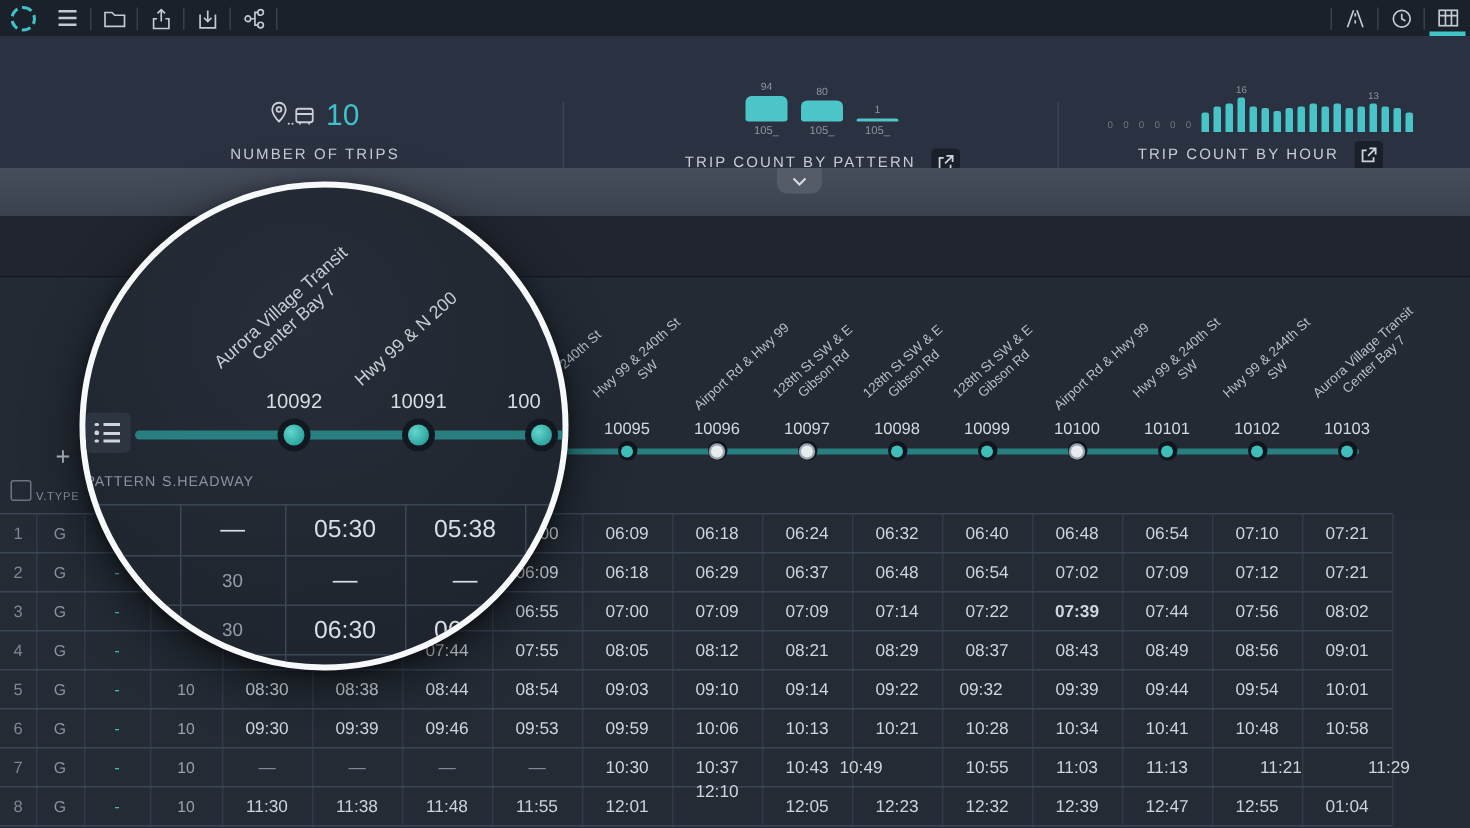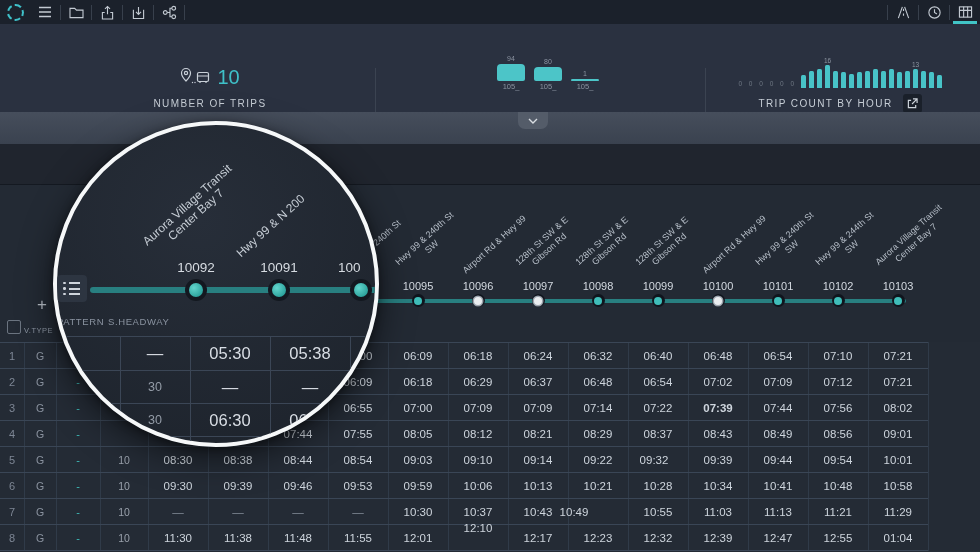--- a/index.html
+++ b/index.html
@@ -211,20 +211,29 @@
             <div class="pbar-top">80</div>
             <div class="pbar" style="height: 14px;"></div>
             <div class="pbar-bot">105_</div>
           </div>
           <div class="pbar-wrap">
             <div class="pbar-top">1</div>
             <div class="pbar" style="height: 2px;"></div>
             <div class="pbar-bot">105_</div>
           </div>
         </div>
+      <div class="label-row">
+        <span class="stat-label" style="margin-top:0;">TRIP COUNT BY PATTERN</span>
+        <span class="expand-btn">
+          <svg width="11" height="11" viewBox="0 0 12 12" stroke="currentColor" stroke-width="1.3" fill="none">
+              <path d="M4.5 2.5H1.5v8h8v-3"></path>
+              <path d="M6.5 1h4.5v4.5M11 1 5.5 6.5"></path>
+            </svg>
+        </span>
+      </div>
     </div>
     <div class="stat-div" style="left:705px;"></div>
 
     <div class="stat-hour">
       <div class="hrow">
         <span class="hzeros">0 0 0 0 0 0</span>
         <div class="hbars">
             <div class="hbar-wrap">
               <div class="hbar" style="height: 13px;"></div>
             </div>
@@ -535,33 +544,33 @@
       <div class="cell dim" style="left: 208px; width: 60px; top: 157px;">—</div>
       <div class="cell dim" style="left: 268px; width: 60px; top: 157px;">—</div>
       <div class="cell dim" style="left: 328px; width: 60px; top: 157px;">—</div>
       <div class="cell " style="left: 388px; width: 60px; top: 157px;">10:30</div>
       <div class="cell " style="left: 448px; width: 60px; top: 157px;">10:37</div>
       <div class="cell " style="left: 508px; width: 60px; top: 157px;">10:43</div>
       <div class="cell " style="left: 544px; width: 60px; top: 157px;">10:49</div>
       <div class="cell " style="left: 628px; width: 60px; top: 157px;">10:55</div>
       <div class="cell " style="left: 688px; width: 60px; top: 157px;">11:03</div>
       <div class="cell " style="left: 748px; width: 60px; top: 157px;">11:13</div>
-      <div class="cell " style="left: 808px; width: 60px; top: 157px;">11:21</div>
-      <div class="cell " style="left: 868px; width: 60px; top: 157px;">11:29</div>
+      <div class="cell " style="left: 808px; width: 60px; top: 157px; padding-left: 16px;">11:21</div>
+      <div class="cell " style="left: 868px; width: 60px; top: 157px; padding-left: 28px;">11:29</div>
       <div class="cell c-num" style="left: 0px; width: 24px; top: 183px;">8</div>
       <div class="cell c-g" style="left: 24px; width: 32px; top: 183px;">G</div>
       <div class="cell c-pat" style="left: 56px; width: 44px; top: 183px;">-</div>
       <div class="cell c-hdw" style="left: 100px; width: 48px; top: 183px;">10</div>
       <div class="cell " style="left: 148px; width: 60px; top: 183px;">11:30</div>
       <div class="cell " style="left: 208px; width: 60px; top: 183px;">11:38</div>
       <div class="cell " style="left: 268px; width: 60px; top: 183px;">11:48</div>
       <div class="cell " style="left: 328px; width: 60px; top: 183px;">11:55</div>
       <div class="cell " style="left: 388px; width: 60px; top: 183px;">12:01</div>
       <div class="cell " style="left: 448px; width: 60px; top: 173px;">12:10</div>
-      <div class="cell " style="left: 508px; width: 60px; top: 183px;">12:17</div>
+      <div class="cell " style="left: 508px; width: 60px; top: 183px;">12:05</div>
       <div class="cell " style="left: 568px; width: 60px; top: 183px;">12:23</div>
       <div class="cell " style="left: 628px; width: 60px; top: 183px;">12:32</div>
       <div class="cell " style="left: 688px; width: 60px; top: 183px;">12:39</div>
       <div class="cell " style="left: 748px; width: 60px; top: 183px;">12:47</div>
       <div class="cell " style="left: 808px; width: 60px; top: 183px;">12:55</div>
       <div class="cell " style="left: 868px; width: 60px; top: 183px;">01:04</div>
     </div>
 
   <div class="lens">
     <div class="lens-inner" id="lensInner">

